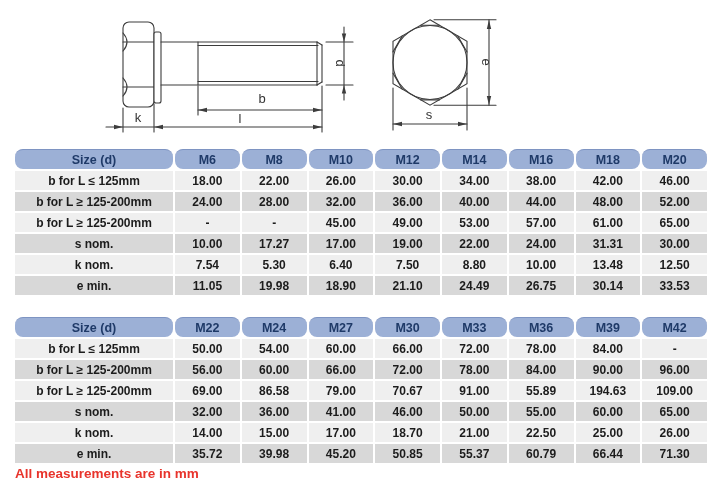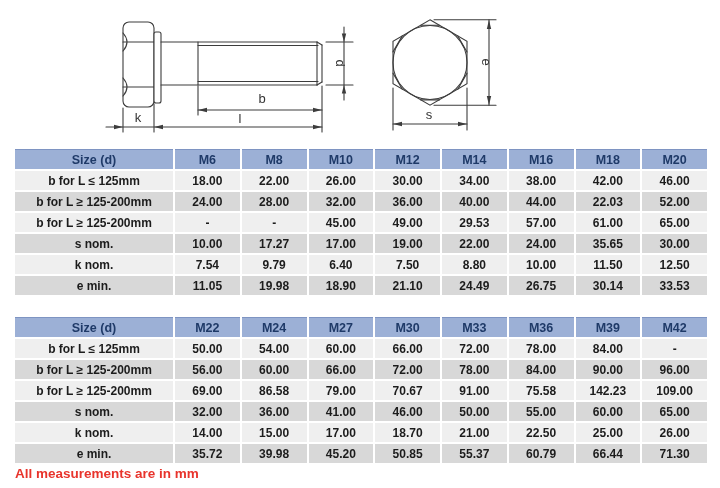--- a/index.html
+++ b/index.html
@@ -9,21 +9,21 @@
   }
   *{margin:0;padding:0;box-sizing:border-box;}
   html,body{width:720px;height:488px;background:#fff;overflow:hidden;}
   body{position:relative;font-family:"Liberation Sans",sans-serif;}
   svg{position:absolute;left:0;top:0;}
   .dim-table{position:absolute;left:13px;border-collapse:separate;border-spacing:2px;
     table-layout:fixed;width:696px;font-family:"Liberation Sans",sans-serif;
     font-weight:bold;font-size:12px;}
   #table1{top:147px;} #table2{top:315px;}
   .dim-table th{background:var(--header-bg);color:var(--header-text);height:20px;
-    font-size:12.5px;border-top:1px solid var(--header-edge);text-align:center;}
+    font-size:12.5px;border-top:1px solid var(--header-edge);text-align:center;border-radius:8px;}
   .dim-table td{height:19px;text-align:center;color:var(--cell-text);vertical-align:middle;}
   .dim-table tbody tr:nth-child(odd) td{background:var(--row-light);}
   .dim-table tbody tr:nth-child(even) td{background:var(--row-dark);}
   col.label-col{width:158px;}
   .note{position:absolute;left:15px;top:466px;color:var(--note-red);
     font-weight:bold;font-size:13.5px;}
   .dim-label{font-size:13px;fill:#333;font-family:"Liberation Sans",sans-serif;}
 </style>
 </head>
 <body>
@@ -151,54 +151,54 @@
         <td>46.00</td>
       </tr>
       <tr>
         <td>b for L ≥ 125-200mm</td>
         <td>24.00</td>
         <td>28.00</td>
         <td>32.00</td>
         <td>36.00</td>
         <td>40.00</td>
         <td>44.00</td>
-        <td>22.03</td>
+        <td>48.00</td>
         <td>52.00</td>
       </tr>
       <tr>
         <td>b for L ≥ 125-200mm</td>
         <td>-</td>
         <td>-</td>
         <td>45.00</td>
         <td>49.00</td>
-        <td>29.53</td>
+        <td>53.00</td>
         <td>57.00</td>
         <td>61.00</td>
         <td>65.00</td>
       </tr>
       <tr>
         <td>s nom.</td>
         <td>10.00</td>
         <td>17.27</td>
         <td>17.00</td>
         <td>19.00</td>
         <td>22.00</td>
         <td>24.00</td>
-        <td>35.65</td>
+        <td>31.31</td>
         <td>30.00</td>
       </tr>
       <tr>
         <td>k nom.</td>
         <td>7.54</td>
-        <td>9.79</td>
+        <td>5.30</td>
         <td>6.40</td>
         <td>7.50</td>
         <td>8.80</td>
         <td>10.00</td>
-        <td>11.50</td>
+        <td>13.48</td>
         <td>12.50</td>
       </tr>
       <tr>
         <td>e min.</td>
         <td>11.05</td>
         <td>19.98</td>
         <td>18.90</td>
         <td>21.10</td>
         <td>24.49</td>
         <td>26.75</td>
@@ -256,22 +256,22 @@
         <td>90.00</td>
         <td>96.00</td>
       </tr>
       <tr>
         <td>b for L ≥ 125-200mm</td>
         <td>69.00</td>
         <td>86.58</td>
         <td>79.00</td>
         <td>70.67</td>
         <td>91.00</td>
-        <td>75.58</td>
-        <td>142.23</td>
+        <td>55.89</td>
+        <td>194.63</td>
         <td>109.00</td>
       </tr>
       <tr>
         <td>s nom.</td>
         <td>32.00</td>
         <td>36.00</td>
         <td>41.00</td>
         <td>46.00</td>
         <td>50.00</td>
         <td>55.00</td>

